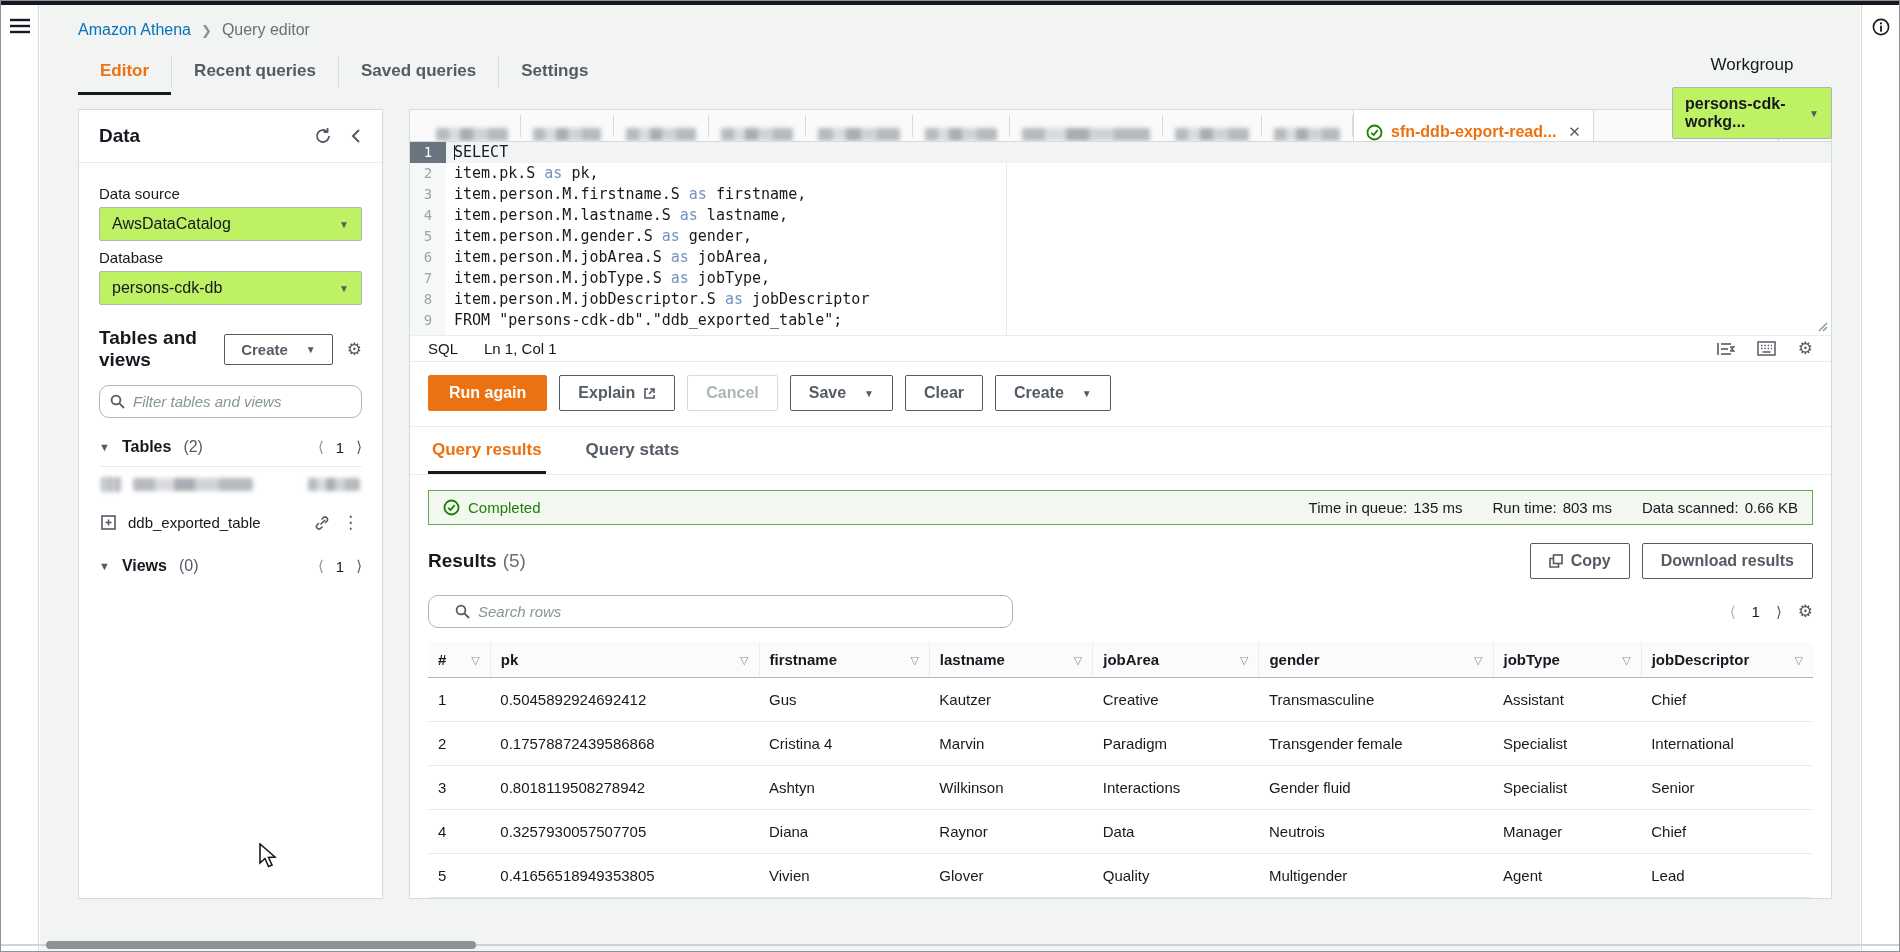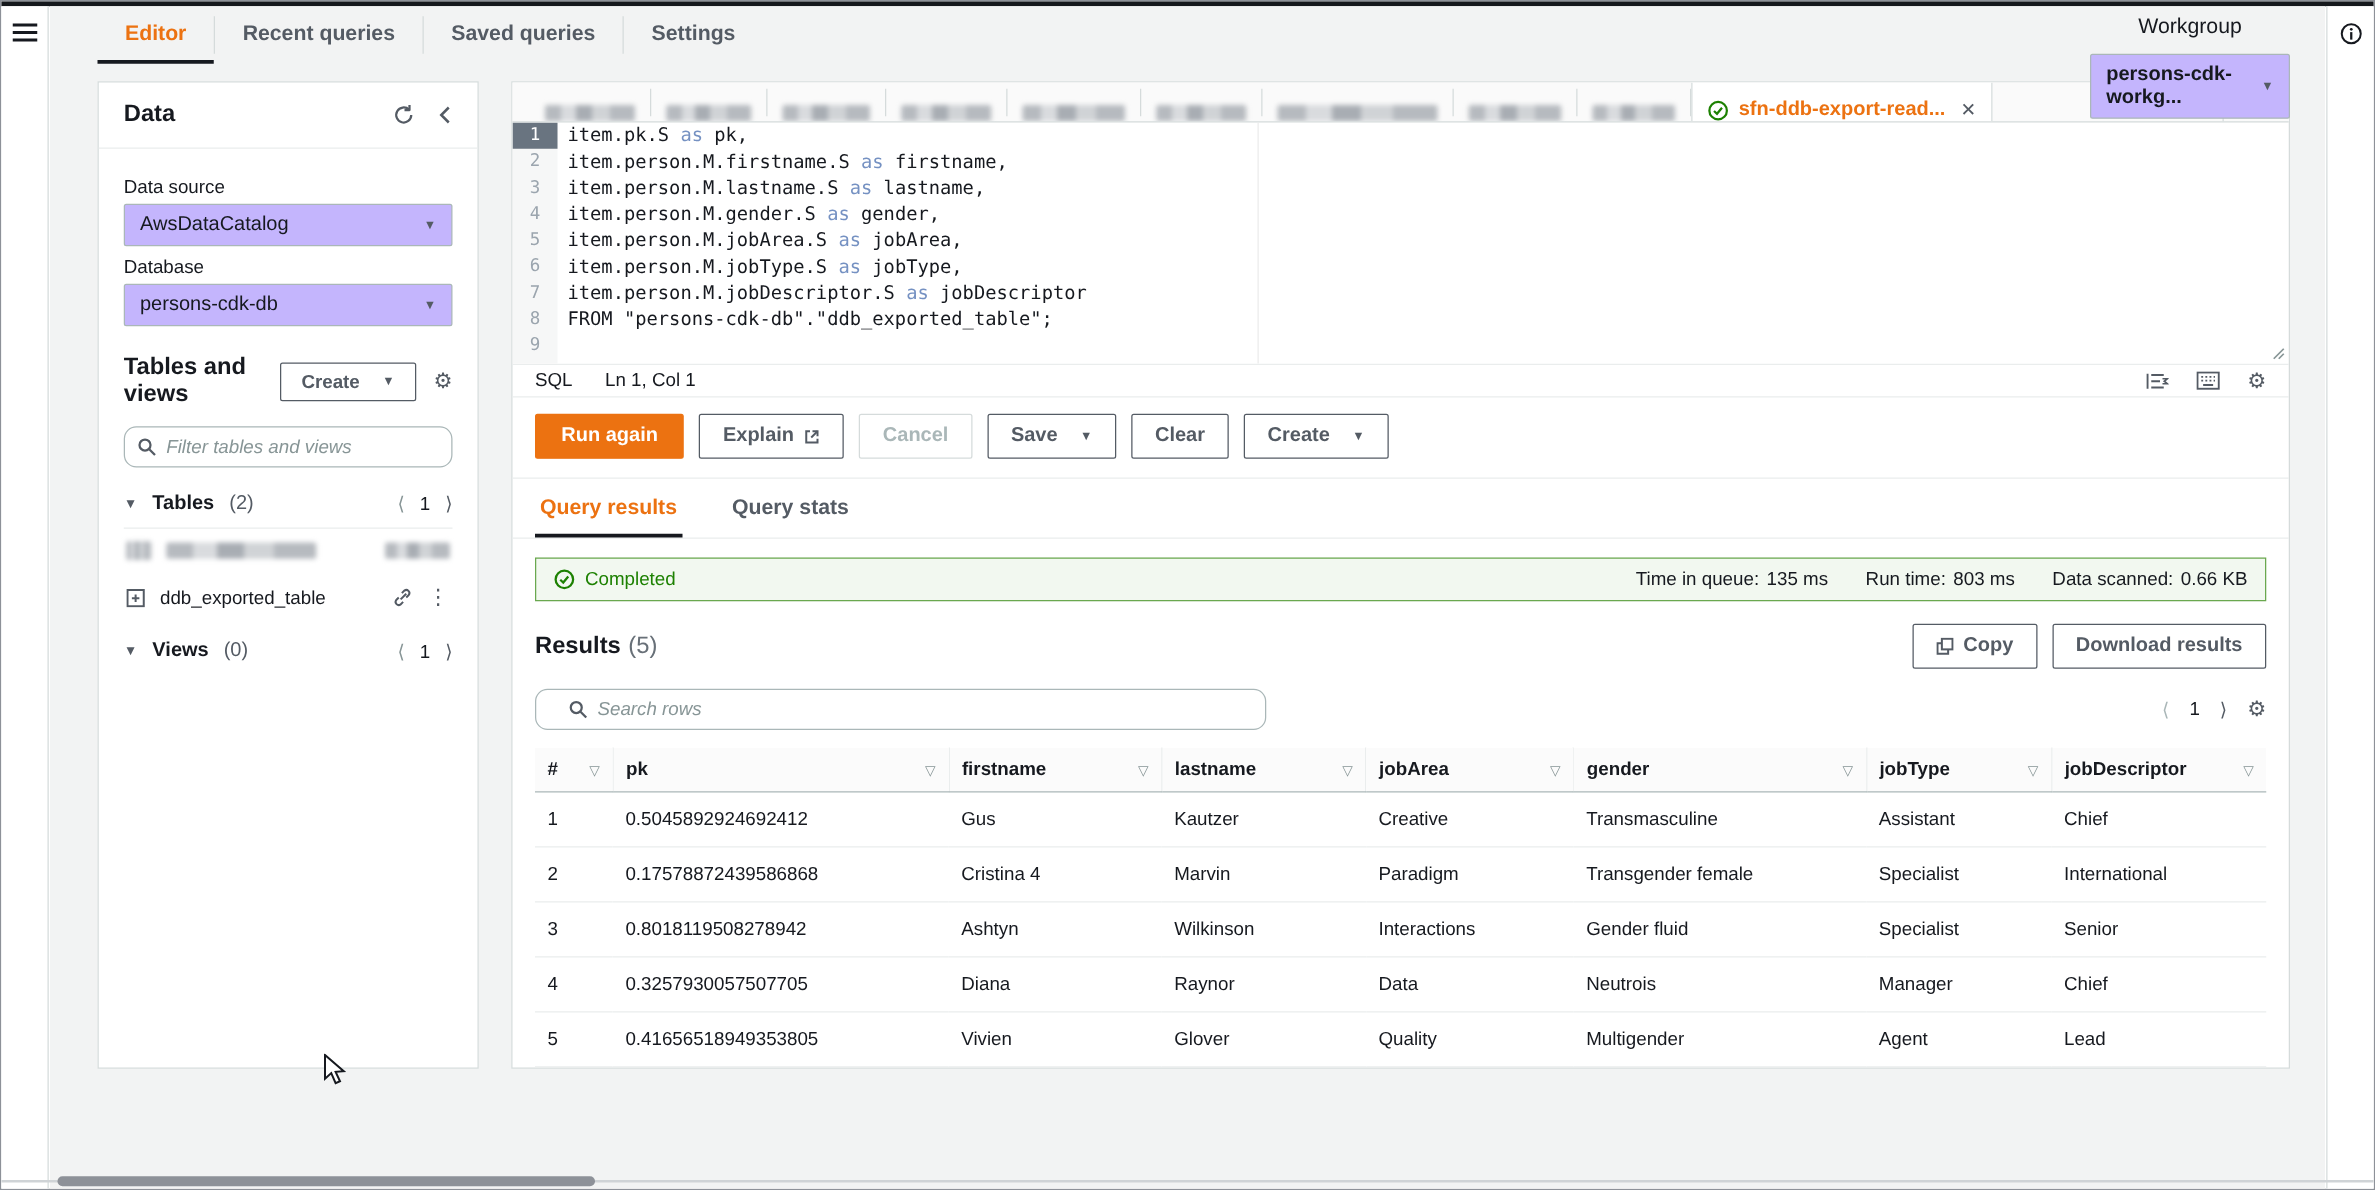--- a/index.html
+++ b/index.html
@@ -25,21 +25,21 @@
   .crumb-current { color:#687078; }
 
   
   .nav-tabs { display:flex; align-items:center; padding-left:38px; position:relative; }
   .nav-tab { font-size:17px; font-weight:bold; color:#545b64; padding:12px 22px 14px 22px; cursor:pointer; position:relative; }
   .nav-tab.active { color:#ec7211; }
   .nav-tab.active::after { content:""; position:absolute; left:0; right:0; bottom:0; height:3px; background:#16191f; }
   .nav-sep { width:1px; height:30px; background:#d5dbdb; }
   .workgroup { position:absolute; right:28px; top:6px; display:flex; align-items:center; gap:12px;flex-direction:column; }
   .workgroup-label { font-size:17px; color:#16191f; }
-  .select-box { background:#c4b5fd; border:1px solid #aab7b8; border-radius:2px; padding:7px 12px; font-size:16px; display:flex; align-items:center; justify-content:space-between; cursor:pointer; }
+  .select-box { background:#bef264; border:1px solid #aab7b8; border-radius:2px; padding:7px 12px; font-size:16px; display:flex; align-items:center; justify-content:space-between; cursor:pointer; }
   .wg-select { width:160px; font-weight:bold; }
   .caret { font-size:10px; color:#545b64; margin-left:10px; }
 
   
   .content { display:flex; gap:26px; padding:14px 28px 0 38px; align-items:flex-start; }
   .card { background:#fff; border:1px solid #d5dbdb; }
 
   
   .data-panel { width:305px; height:790px; display:flex; flex-direction:column; }
   .data-header { display:flex; align-items:center; justify-content:space-between; padding:15px 20px; border-bottom:1px solid #eaeded; }
@@ -163,20 +163,25 @@
     <svg width="18" height="18" viewBox="0 0 18 18">
         <circle cx="9" cy="9" r="7.6" fill="none" stroke="#16191f" stroke-width="1.6"></circle>
         <circle cx="9" cy="5.4" r="1.1" fill="#16191f"></circle>
         <rect x="8.1" y="7.7" width="1.8" height="6" fill="#16191f"></rect>
       </svg>
   </div>
 </div>
 
 <div class="main">
 
+  <div class="breadcrumb">
+    <a>Amazon Athena</a>
+    <span class="crumb-sep">❯</span>
+    <span class="crumb-current">Query editor</span>
+  </div>
 
   <div class="nav-tabs">
     <div class="nav-tab active">Editor</div>
     <div class="nav-sep"></div>
     <div class="nav-tab">Recent queries</div>
     <div class="nav-sep"></div>
     <div class="nav-tab">Saved queries</div>
     <div class="nav-sep"></div>
     <div class="nav-tab">Settings</div>
     <div class="workgroup">
@@ -361,20 +366,21 @@
             <div class="gut-ln">2</div>
             <div class="gut-ln">3</div>
             <div class="gut-ln">4</div>
             <div class="gut-ln">5</div>
             <div class="gut-ln">6</div>
             <div class="gut-ln">7</div>
             <div class="gut-ln">8</div>
             <div class="gut-ln">9</div>
           </div>
         <div class="code">
+            <div class="code-ln active"><span class="caret-bar"></span>SELECT</div>
             <div class="code-ln">item.pk.S <span class="kw">as</span> pk,</div>
             <div class="code-ln">item.person.M.firstname.S <span class="kw">as</span> firstname,</div>
             <div class="code-ln">item.person.M.lastname.S <span class="kw">as</span> lastname,</div>
             <div class="code-ln">item.person.M.gender.S <span class="kw">as</span> gender,</div>
             <div class="code-ln">item.person.M.jobArea.S <span class="kw">as</span> jobArea,</div>
             <div class="code-ln">item.person.M.jobType.S <span class="kw">as</span> jobType,</div>
             <div class="code-ln">item.person.M.jobDescriptor.S <span class="kw">as</span> jobDescriptor</div>
             <div class="code-ln">FROM "persons-cdk-db"."ddb_exported_table";</div>
           </div>
         <span class="resize-handle">

